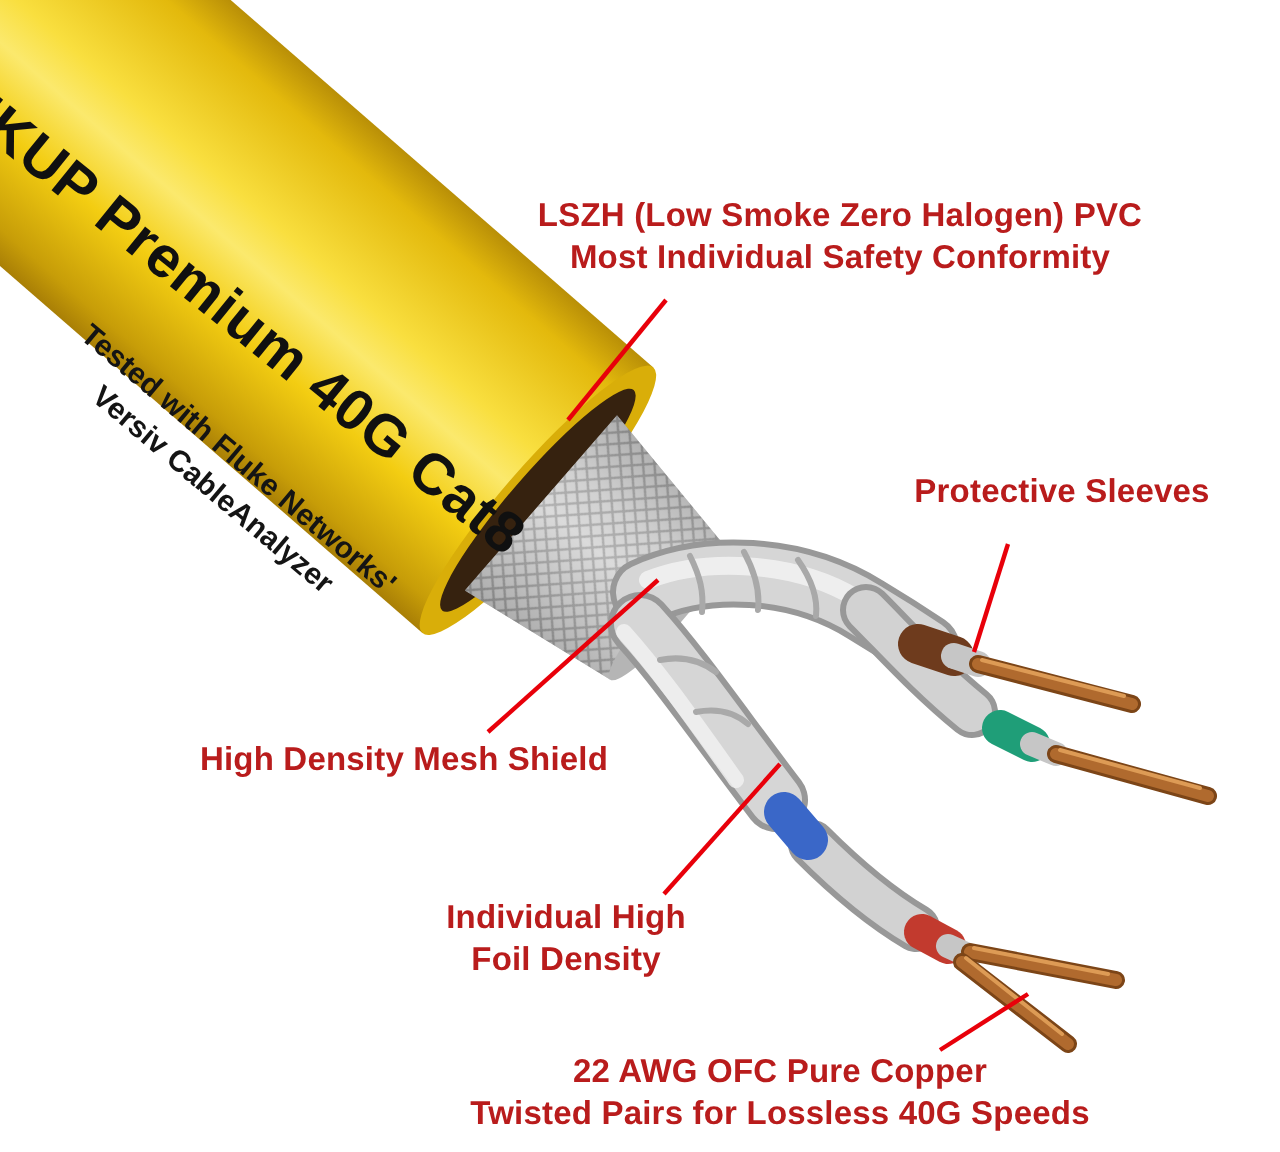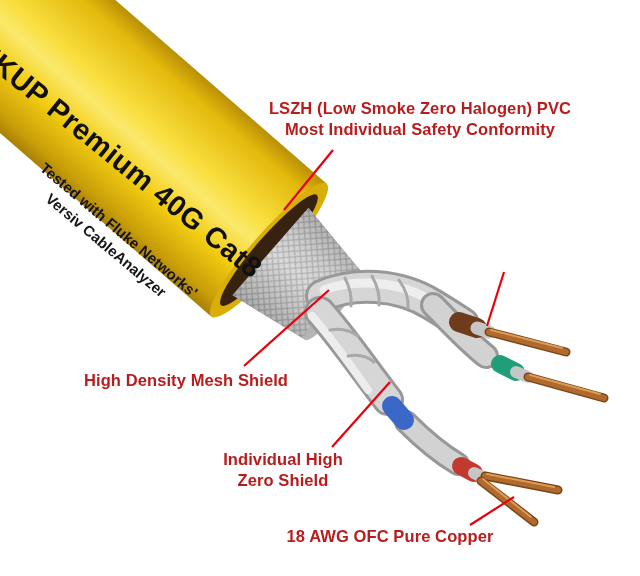--- a/index.html
+++ b/index.html
@@ -145,28 +145,30 @@
     <div>Tested with Fluke Networks'</div>
     <div>Versiv CableAnalyzer</div>
   </div>
 
   <div class="callout" style="left:253px; top:98px; width:334px;">
     <div>LSZH (Low Smoke Zero Halogen) PVC</div>
     <div>Most Individual Safety Conformity</div>
   </div>
 
   <div class="callout" style="left:436px; top:236px; width:190px;">
+    <div>Protective Sleeves</div>
   </div>
 
-  <div class="callout" style="left:60px; top:370px; width:252px;">
+  <div class="callout" style="left:76px; top:370px; width:252px;">
     <div>High Density Mesh Shield</div>
   </div>
 
   <div class="callout" style="left:200px; top:449px; width:166px;">
     <div>Individual High</div>
-    <div>Zero Shield</div>
+    <div>Foil Density</div>
   </div>
 
   <div class="callout" style="left:228px; top:526px; width:324px;">
-    <div>18 AWG OFC Pure Copper</div>
+    <div>22 AWG OFC Pure Copper</div>
+    <div>Twisted Pairs for Lossless 40G Speeds</div>
   </div>
 
 </div>
 
 </body></html>

